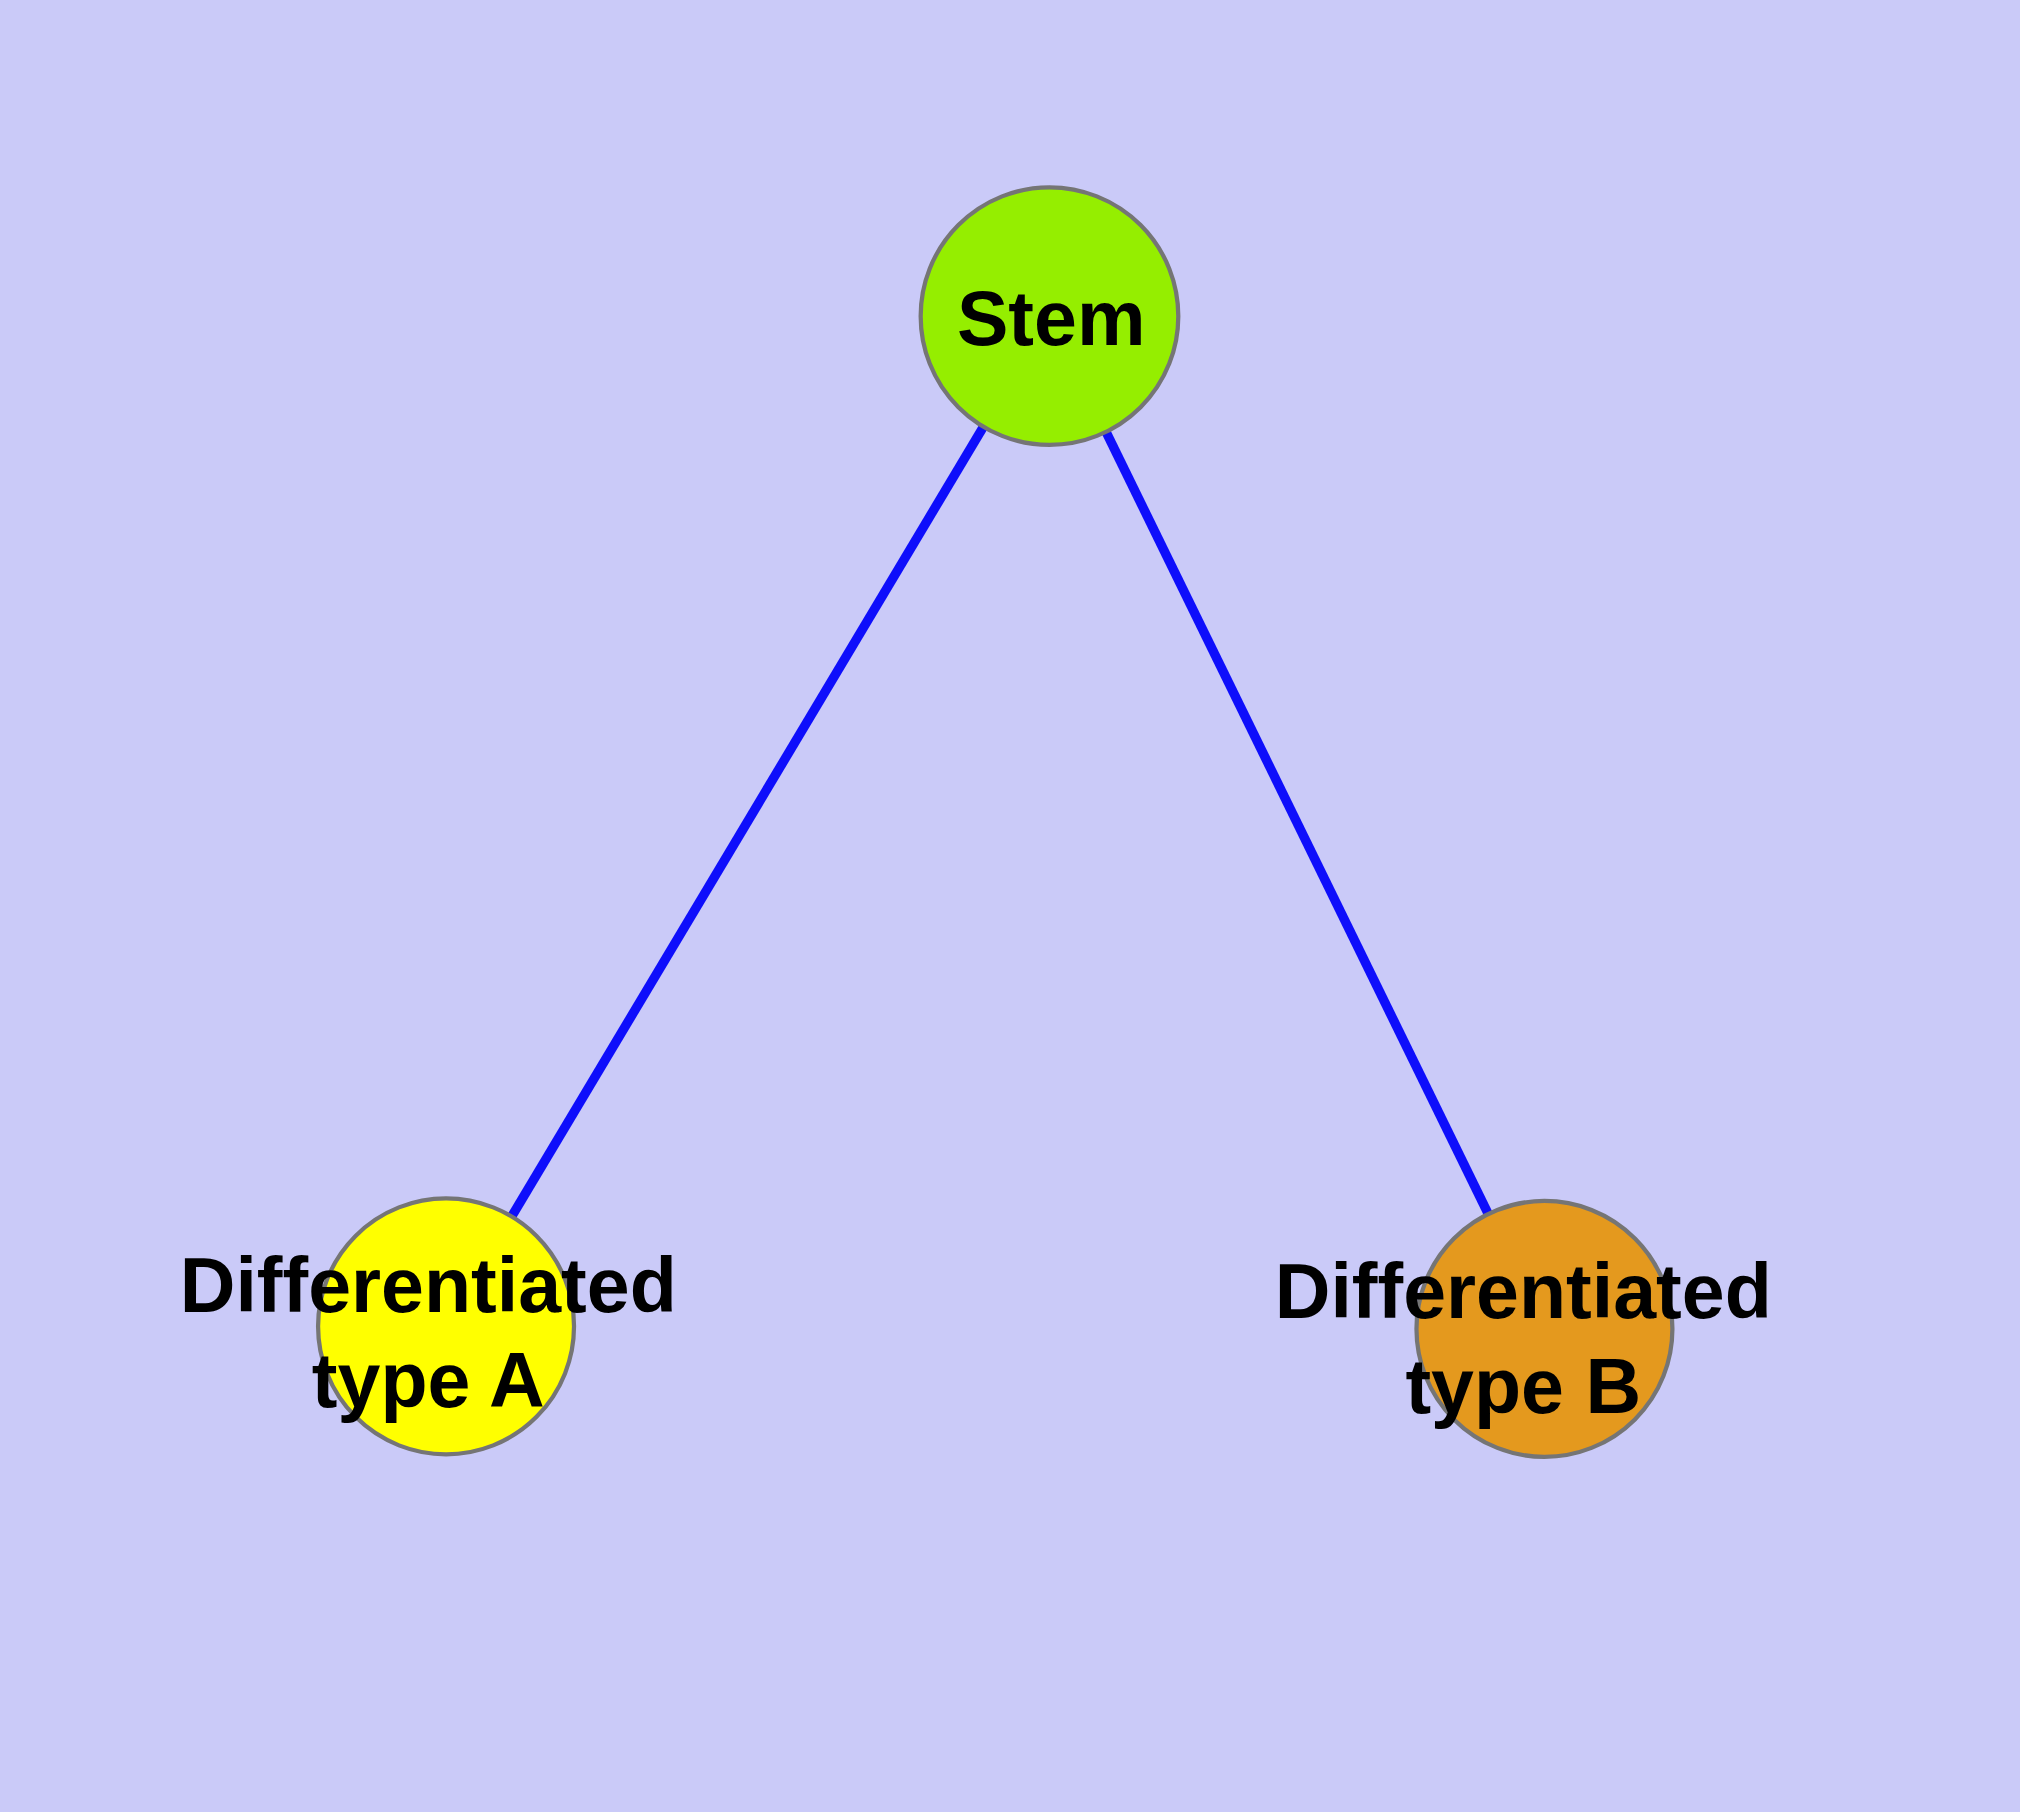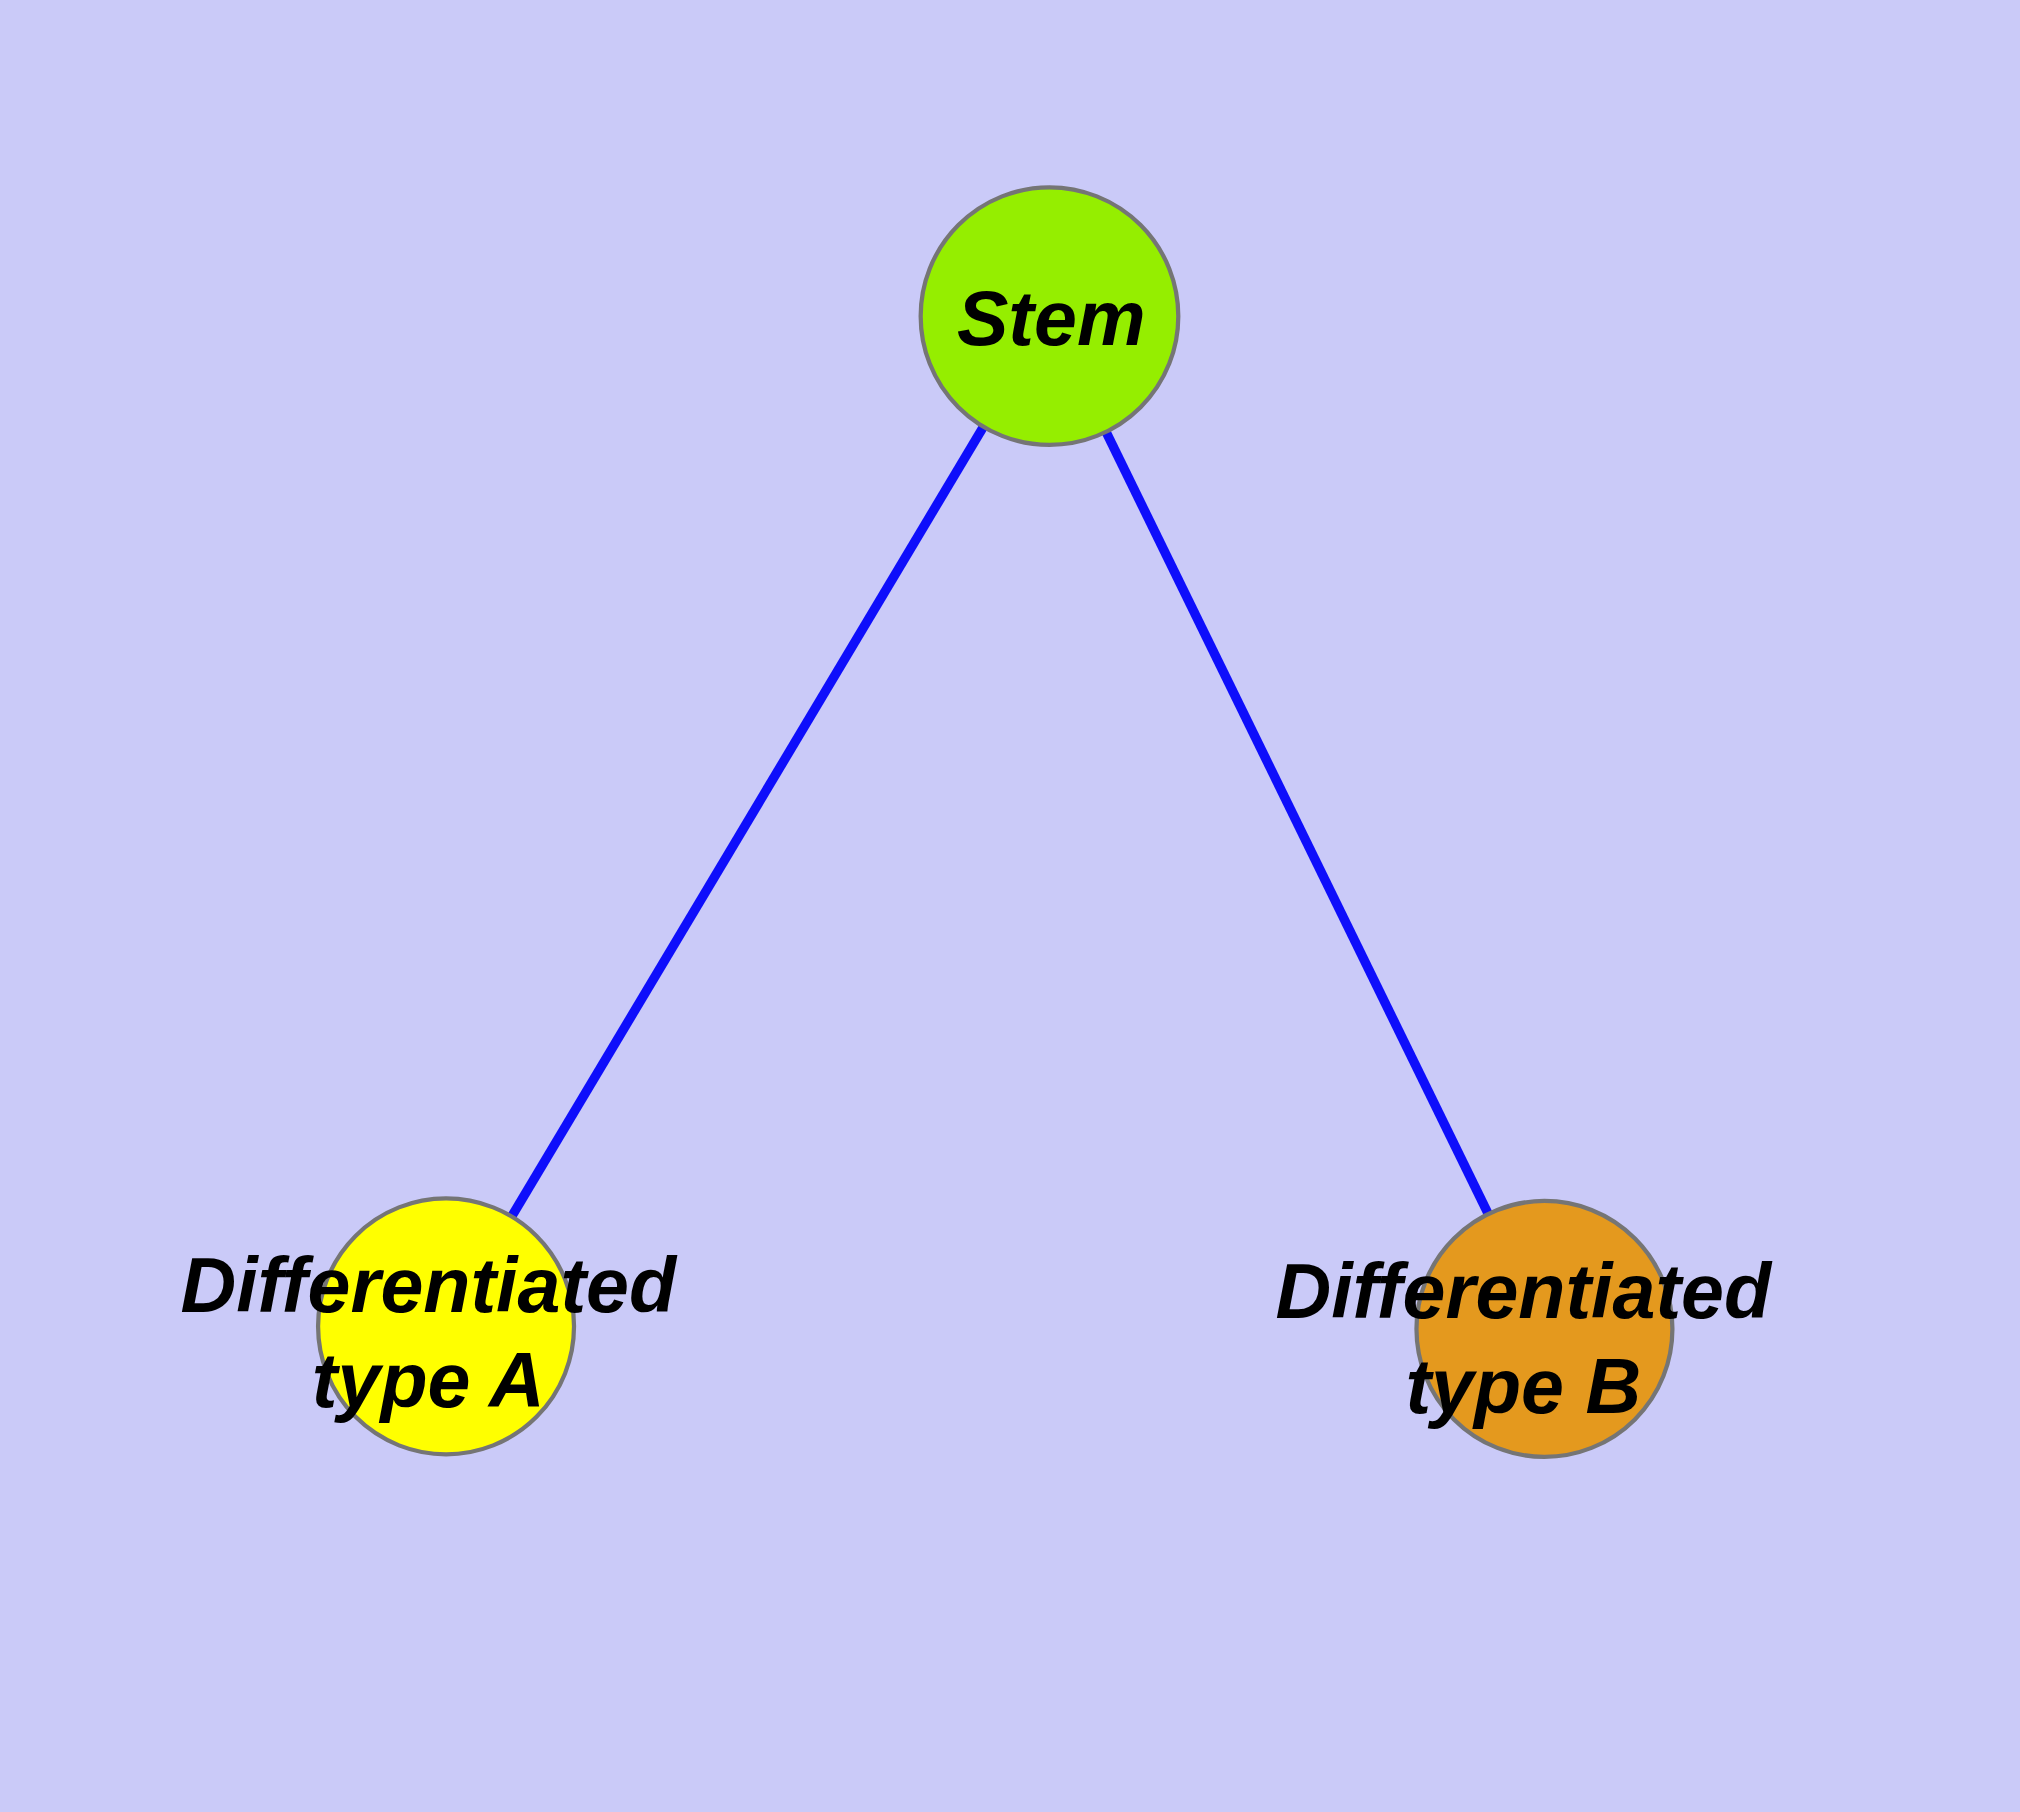--- a/index.html
+++ b/index.html
@@ -7,21 +7,20 @@
     padding: 0;
   }
   body {
     background: #cacaf8;
     font-family: "Liberation Sans", sans-serif;
   }
   .page {
     width: 2021px;
     height: 1812px;
     overflow: hidden;
-    font-style: italic;
   }
   svg {
     display: block;
   }
   .edge {
     stroke-width: 11;
     stroke-linecap: butt;
   }
   .node {
     stroke-width: 5;

